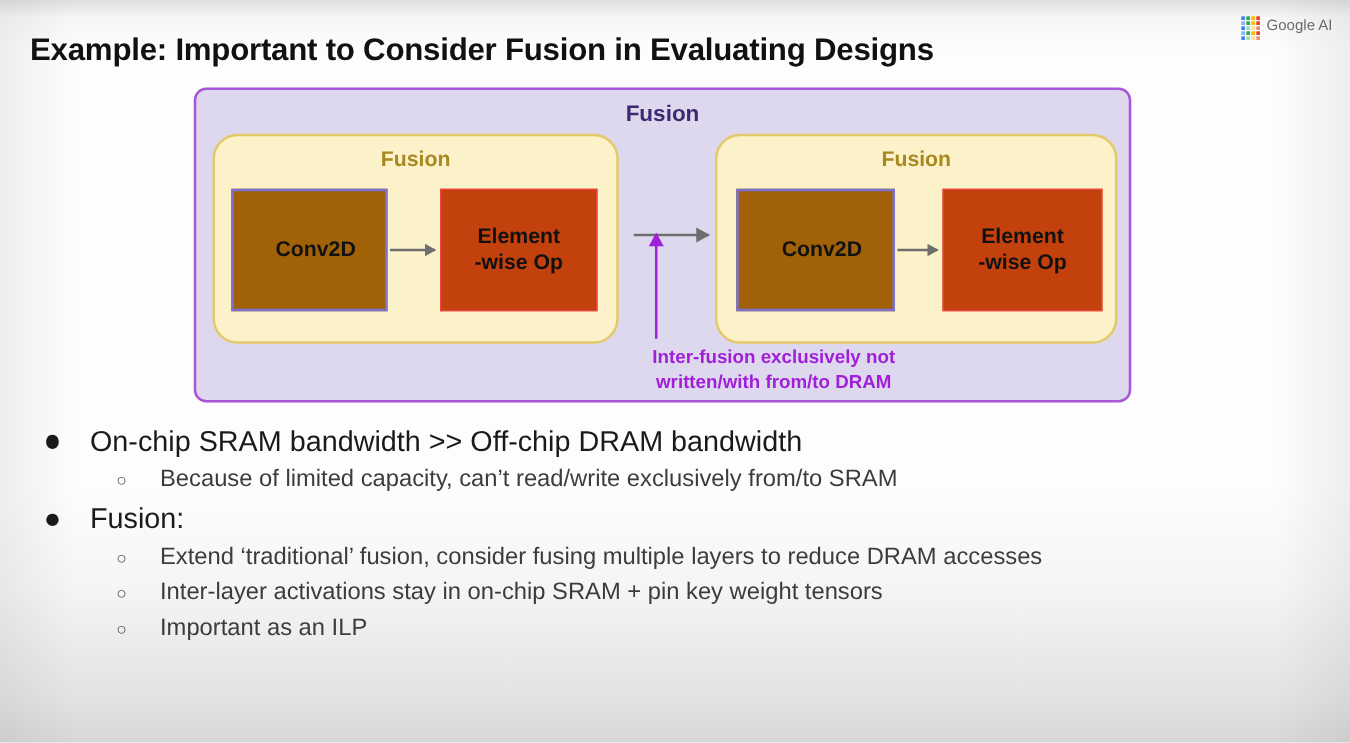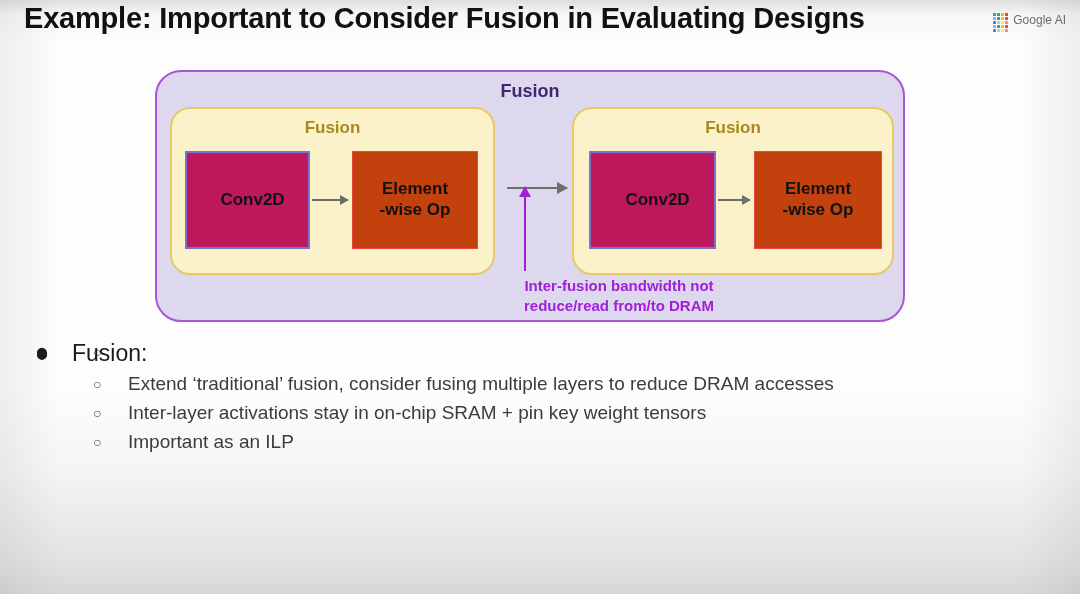--- a/index.html
+++ b/index.html
@@ -31,22 +31,22 @@
         rgba(255,255,255,0) 60px,
         rgba(255,255,255,0) 1020px,
         rgba(160,160,160,0.16) 1080px),
       #fdfdfd;
   }
 
   
   #title {
     position: absolute;
     left: 24px;
-    top: 2px;
-    font-size: 29px;
+    top: 26px;
+    font-size: 25px;
     font-weight: bold;
     color: #111111;
     letter-spacing: -0.2px;
     white-space: nowrap;
   }
 
   
   #brand {
     position: absolute;
     right: 14px;
@@ -70,21 +70,21 @@
 
   
   #diagram {
     position: absolute;
     left: 155px;
     top: 70px;
     width: 750px;
     height: 252px;
     background: #ded8ef;
     border: 2px solid #a855d8;
-    border-radius: 26px;
+    border-radius: 10px;
     box-sizing: border-box;
   }
   .outer-label {
     position: absolute;
     top: 9px;
     left: 0;
     right: 0;
     text-align: center;
     font-size: 18px;
     font-weight: bold;
@@ -119,21 +119,21 @@
     display: flex;
     align-items: center;
     justify-content: center;
     text-align: center;
     font-size: 17px;
     font-weight: bold;
     color: #111111;
     line-height: 1.22;
   }
   .op-conv {
-    background: #be185d;
+    background: #a16207;
     border: 2px solid #7b72cf;
     left: 13px;
     width: 125px;
     padding-left: 10px;
   }
   .op-elem {
     background: #c2410c;
     border: 1px solid #ef4444;
     left: 180px;
     width: 126px;
@@ -296,29 +296,29 @@
       <div class="group-label">Fusion</div>
       <div class="op-box op-conv">Conv2D</div>
       <div class="h-arrow" id="arrow-in-2"></div>
       <div class="op-box op-elem">
         <span><span>Element</span><br><span>-wise Op</span></span>
       </div>
     </div>
 
     <div id="callout-arrow"></div>
     <div id="callout-text">
-      <span>Inter-fusion bandwidth not</span><br>
-      <span>reduce/read from/to DRAM</span>
+      <span>Inter-fusion exclusively not</span><br>
+      <span>written/with from/to DRAM</span>
     </div>
 
   </div>
 
   <div id="bullets">
       <div class="bullet-l1"><span class="mark">●</span></div>
-      <div class="bullet-l1"><span class="mark">●</span></div>
-      <div class="bullet-l2"><span class="mark">○</span></div>
+      <div class="bullet-l1"><span class="mark">●</span><span>On-chip SRAM bandwidth &gt;&gt; Off-chip DRAM bandwidth</span></div>
+      <div class="bullet-l2"><span class="mark">○</span><span>Because of limited capacity, can’t read/write exclusively from/to SRAM</span></div>
       <div class="bullet-l1"><span class="mark">●</span><span>Fusion:</span></div>
       <div class="bullet-l2"><span class="mark">○</span><span>Extend ‘traditional’ fusion, consider fusing multiple layers to reduce DRAM accesses</span></div>
       <div class="bullet-l2"><span class="mark">○</span><span>Inter-layer activations stay in on-chip SRAM + pin key weight tensors</span></div>
       <div class="bullet-l2"><span class="mark">○</span><span>Important as an ILP</span></div>
     </div>
 
 </div>
 
 </body></html>

